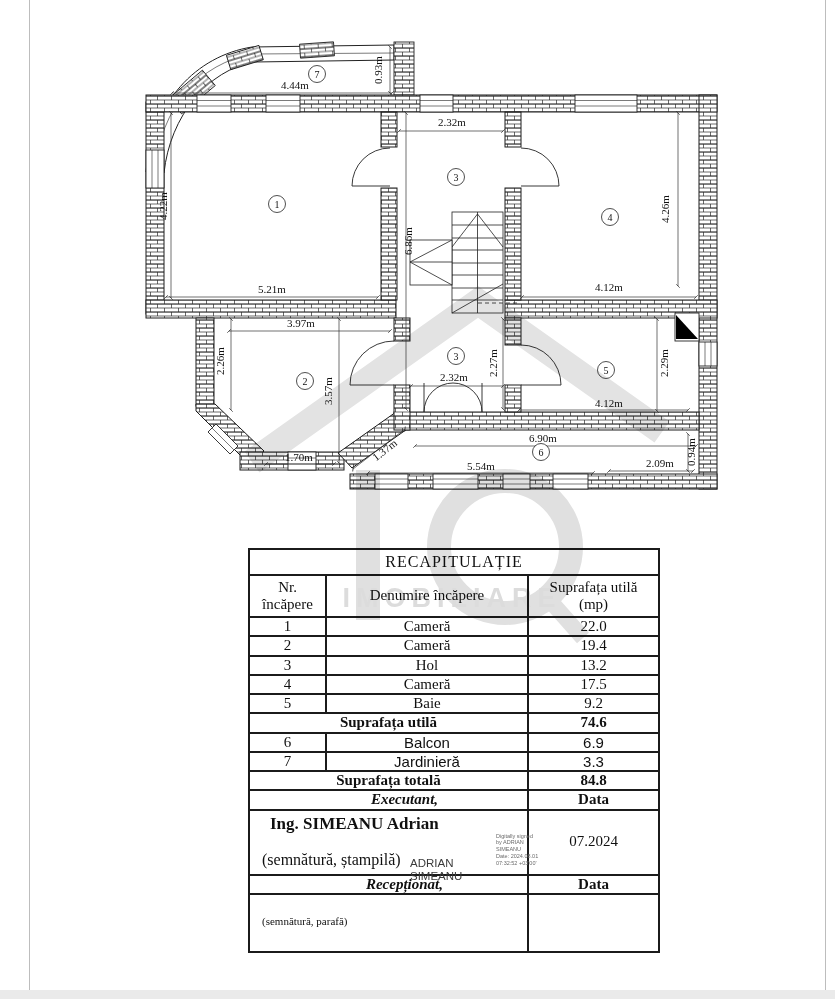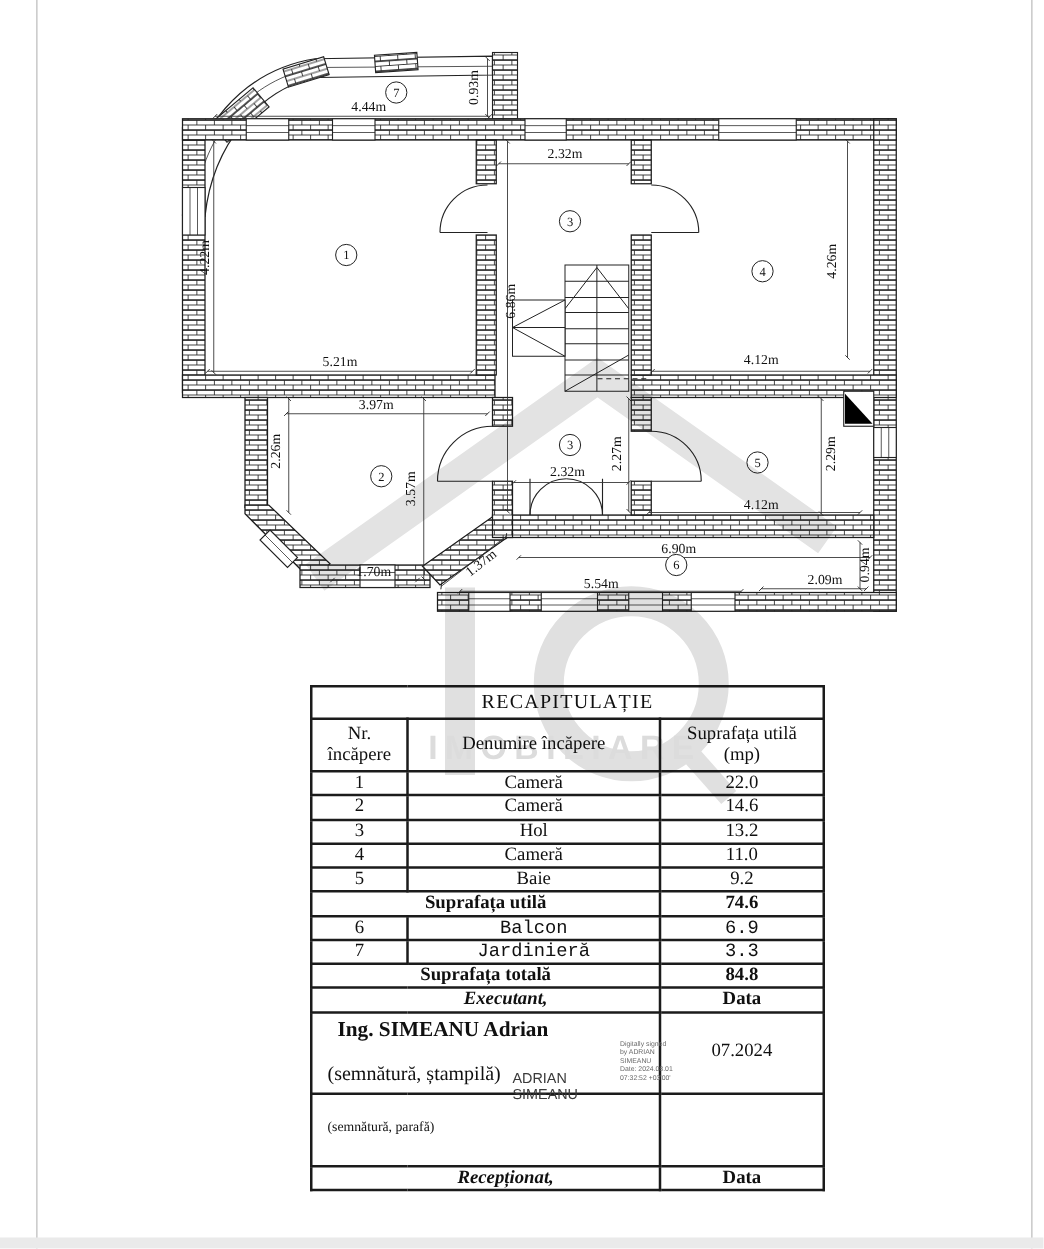--- a/index.html
+++ b/index.html
@@ -14,21 +14,21 @@
 
   
   .recap{position:absolute;left:248px;top:548px;width:410px;border-collapse:collapse;
          table-layout:fixed;background:transparent;z-index:2;}
   .recap td{border:2px solid #1b1b1b;padding:0;text-align:center;font-size:15px;
             color:#101010;background:transparent;vertical-align:middle;line-height:1.15;}
   .recap .title-cell{height:24px;font-size:16px;letter-spacing:1px;}
   .recap .hdr{height:40px;white-space:pre-line;}
   .recap .r{height:17px;}
   .recap .bold{font-weight:bold;}
-  .recap .sans{font-family:Liberation Mono, monospace;}
+  .recap .sans{font-family:Liberation Sans, sans-serif;}
   .recap .role{font-weight:bold;font-style:italic;text-align:center;padding-left:32px;height:16px;}
   .recap .data-cell{font-weight:bold;}
   .recap .name-cell{position:relative;height:63px;text-align:left;}
   .name-title{position:absolute;left:20px;top:3px;font-weight:bold;font-size:17px;}
   .sign-note{position:absolute;left:12px;top:40px;font-size:16px;text-align:right;}
   .dsig-name{position:absolute;left:160px;top:26px;font-family:"Liberation Sans",sans-serif;
              font-size:11.5px;color:#3a3a3a;white-space:pre-line;line-height:1.2;margin-top:20px;}
   .dsig-details{position:absolute;left:246px;top:22px;width:56px;font-family:"Liberation Sans",sans-serif;
                 font-size:5.5px;color:#6a6a6a;white-space:pre-line;line-height:1.25;text-align:left;}
   .date-val{font-size:17px;}
@@ -258,31 +258,31 @@
 (mp)</td>
     </tr>
     <tr class="r">
       <td>1</td>
       <td>Cameră</td>
       <td>22.0</td>
     </tr>
     <tr class="r">
       <td>2</td>
       <td>Cameră</td>
-      <td>14.6</td>
+      <td>19.4</td>
     </tr>
     <tr class="r">
       <td>3</td>
       <td>Hol</td>
       <td>13.2</td>
     </tr>
     <tr class="r">
       <td>4</td>
       <td>Cameră</td>
-      <td>11.0</td>
+      <td>17.5</td>
     </tr>
     <tr class="r">
       <td>5</td>
       <td>Baie</td>
       <td>9.2</td>
     </tr>
     <tr class="r">
       <td colspan="2" class="bold">Suprafața utilă</td>
       <td class="bold">74.6</td>
     </tr>
@@ -312,28 +312,28 @@
 SIMEANU</span>
         <span class="dsig-details">Digitally signed
 by ADRIAN
 SIMEANU
 Date: 2024.08.01
 07:32:52 +03'00'</span>
       </td>
       <td class="date-val">07.2024</td>
     </tr>
     <tr>
+      <td colspan="2" class="role">Recepționat,</td>
+      <td class="data-cell">Data</td>
+    </tr>
+    <tr>
       <td colspan="2" class="last-cell">
         <span class="last-note">(semnătură, parafă)</span>
       </td>
       <td></td>
-    </tr>
-    <tr>
-      <td colspan="2" class="role">Recepționat,</td>
-      <td class="data-cell">Data</td>
     </tr>
   </tbody>
     </table>
 
   <svg class="wm" width="835" height="999" viewBox="0 0 835 999">
     <polyline points="252,462 478,302 662,432" fill="none" stroke="#e3e3e3" stroke-width="26"></polyline>
     <rect x="356" y="470" width="24" height="150" fill="#e0e0e0"></rect>
     <circle cx="505" cy="547" r="66" fill="none" stroke="#e0e0e0" stroke-width="24"></circle>
     <line x1="545" y1="595" x2="583" y2="638" stroke="#e0e0e0" stroke-width="16"></line>
     <text class="wm-text" x="452" y="607" text-anchor="middle">IMOBILIARE</text>

